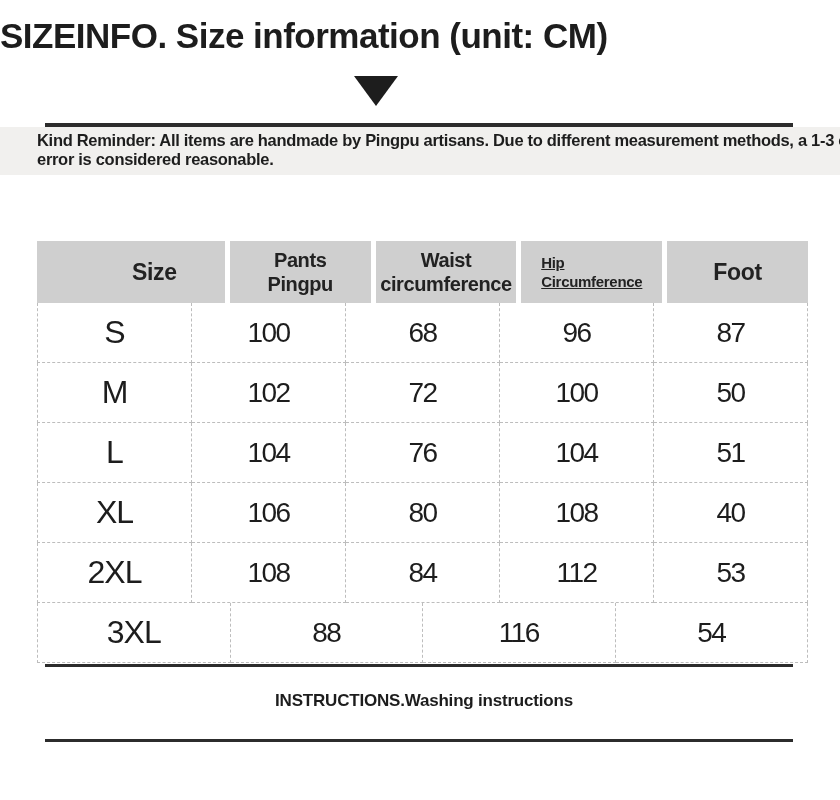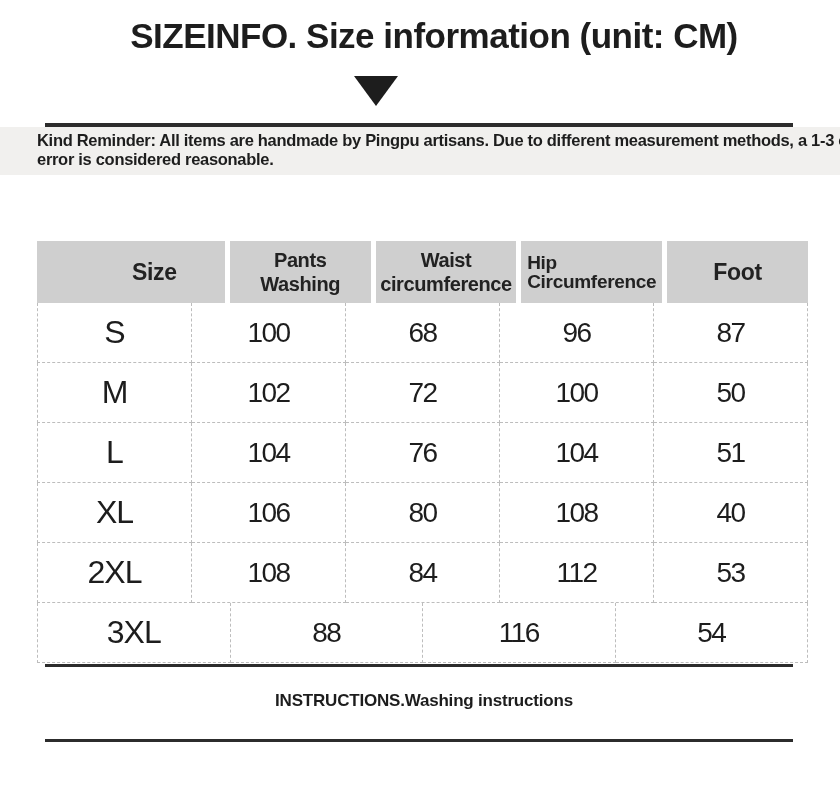--- a/index.html
+++ b/index.html
@@ -15,27 +15,25 @@
   body{
     background:var(--page-bg);
     font-family:"Liberation Sans", sans-serif;
     color:var(--ink);
   }
   .page{width:840px;height:800px;position:relative;}
 
   
   .title{
     padding-top:16px;
-    text-align:center;
     font-size:35px;
     font-weight:bold;
     letter-spacing:-0.5px;
     white-space:nowrap;
     color:var(--ink);
-    padding-left:28px;
   }
   .triangle{
     width:0;height:0;
     margin:20px 0 0 354px;
     border-left:22px solid transparent;
     border-right:22px solid transparent;
     border-top:30px solid var(--ink);
   }
   .rule{
     margin-left:45px;
@@ -74,21 +72,21 @@
     flex:1 1 0;
     display:flex;
     align-items:center;
     justify-content:center;
     font-weight:bold;
     color:#222;
   }
   .th + .th{border-left:5px solid #fff;}
   .th-lg{font-size:23px;letter-spacing:-0.3px;}
   .th-md .hlines{text-align:center;font-size:20px;line-height:24px;letter-spacing:-0.4px;}
-  .th-sm .hlines{text-align:left;font-size:19px;line-height:19px;letter-spacing:-0.3px;}
+  .th-sm .hlines{text-align:left;font-size:15px;line-height:19px;letter-spacing:-0.3px;text-decoration:underline;}
 
   .tr{
     display:flex;
     height:60px;
   }
   .td{
     flex:1 1 0;
     display:flex;
     align-items:center;
     justify-content:center;
@@ -138,21 +136,21 @@
     <div class="reminder-line">Kind Reminder: All items are handmade by Pingpu artisans. Due to different measurement methods, a 1-3 cm</div>
     <div class="reminder-line">error is considered reasonable.</div>
   </div>
 
   <div class="size-table">
     <div class="thead">
       <div class="th th-lg">Size</div>
       <div class="th th-md">
         <div class="hlines">
           <div>Pants</div>
-          <div>Washing</div>
+          <div>Pingpu</div>
         </div>
       </div>
       <div class="th th-md">
         <div class="hlines">
           <div>Waist</div>
           <div>circumference</div>
         </div>
       </div>
       <div class="th th-sm">
         <div class="hlines">

